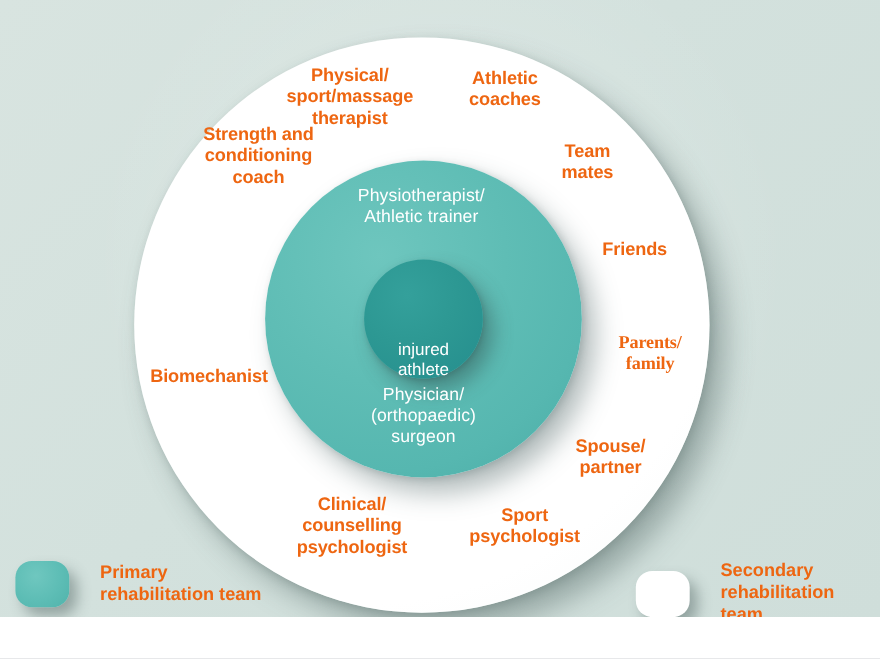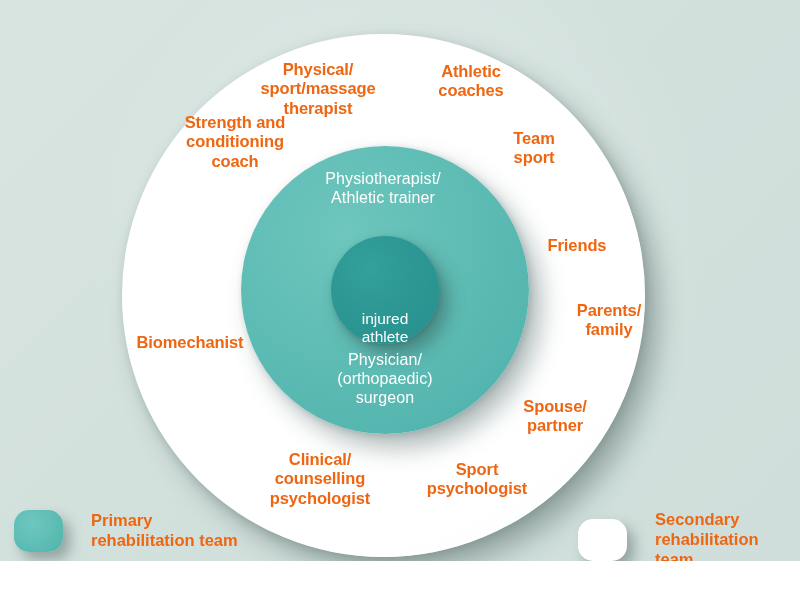--- a/index.html
+++ b/index.html
@@ -126,36 +126,36 @@
   <div class="circle outer-circle"></div>
 
   <div class="circle mid-circle"></div>
 
   <div class="circle inner-circle"></div>
 
   <div class="lbl lbl-outer" style="left:243px; top:60px; width:150px;">Physical/
 sport/massage
 therapist</div>
 
-  <div class="lbl lbl-outer" style="left:416px; top:62px; width:110px;text-align:center;">Athletic
+  <div class="lbl lbl-outer" style="left:404px; top:62px; width:110px;text-align:center;">Athletic
 coaches</div>
 
   <div class="lbl lbl-outer" style="left:160px; top:113px; width:150px;">Strength and
 conditioning
 coach</div>
 
   <div class="lbl lbl-outer" style="left:487px; top:129px; width:94px;">Team
-sport</div>
+mates</div>
 
 
-  <div class="lbl lbl-outer" style="left:530px; top:236px; width:94px;">Friends</div>
+  <div class="lbl lbl-outer" style="left:530px; top:218px; width:94px;">Friends</div>
 
   <div class="lbl lbl-outer" style="left:131px; top:333px; width:118px;">Biomechanist</div>
 
-  <div class="lbl lbl-outer" style="left:557px; top:301px; width:104px;">Parents/
+  <div class="lbl lbl-outer" style="left:539px; top:301px; width:104px;font-family:Liberation Serif, serif;">Parents/
 family</div>
 
 
   <div class="lbl lbl-outer" style="left:505px; top:397px; width:100px;">Spouse/
 partner</div>
 
   <div class="lbl lbl-outer" style="left:255px; top:450px; width:130px;">Clinical/
 counselling
 psychologist</div>
 

